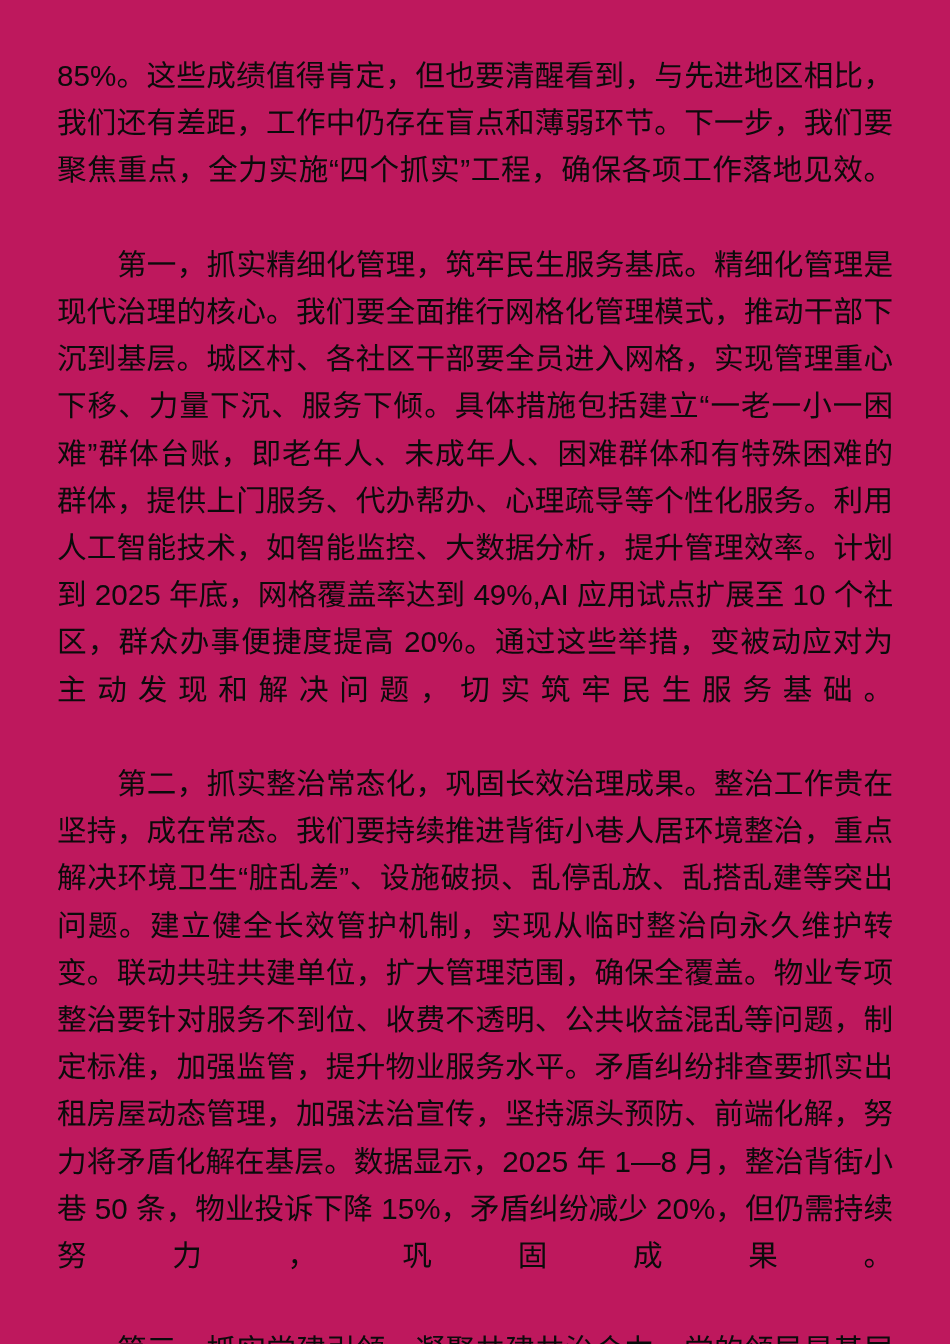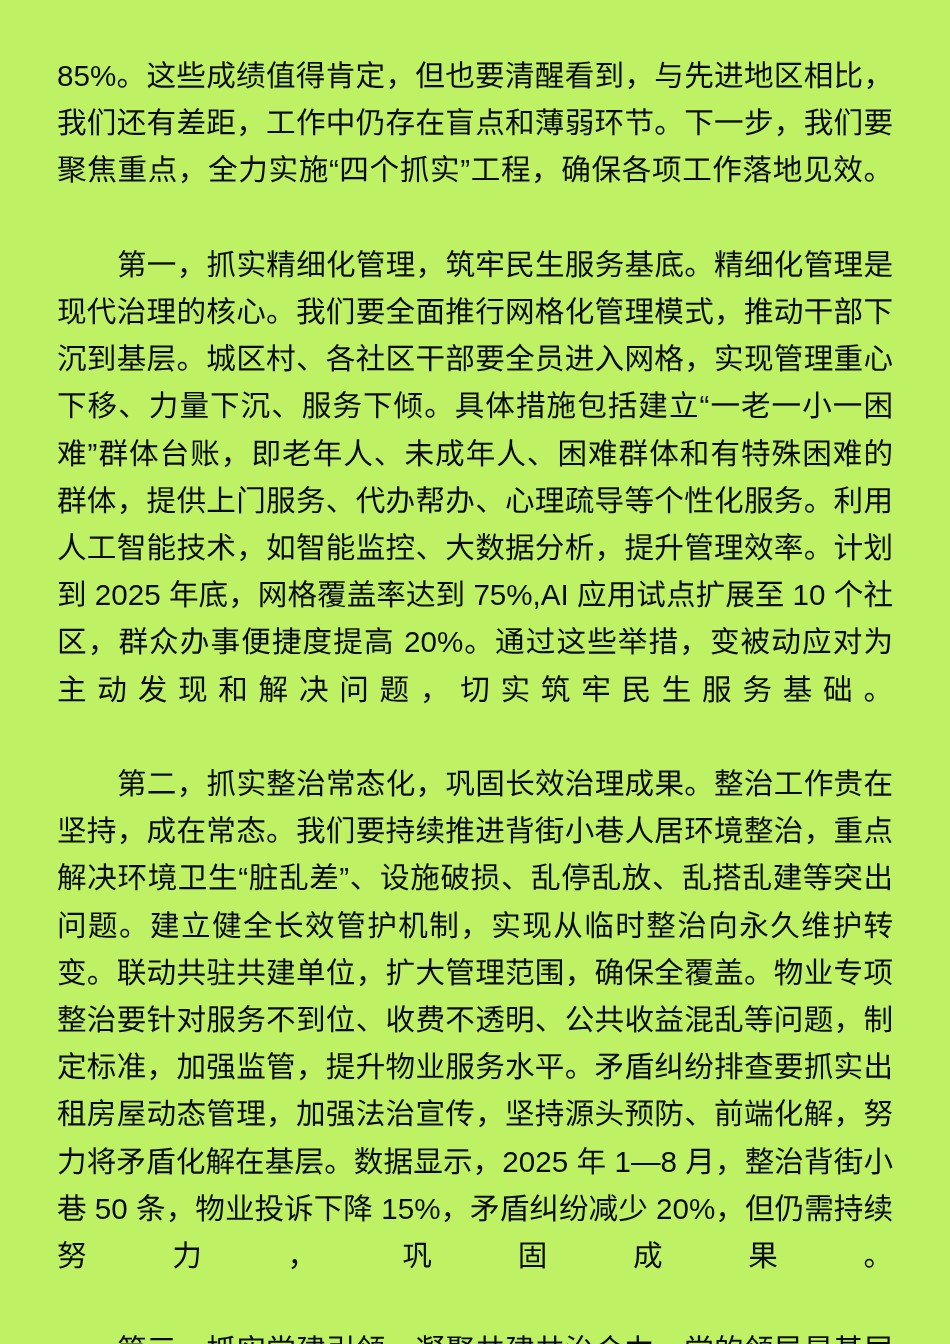--- a/index.html
+++ b/index.html
@@ -6,21 +6,21 @@
   html, body {
     margin: 0;
     padding: 0;
     background: #ffffff;
   }
 
   .page {
     position: relative;
     width: 950px;
     height: 1344px;
-    background: #bef264;
+    background: #be185d;
     overflow: hidden;
     box-sizing: border-box;
     text-decoration: underline;
   }
 
   .text-column {
     position: absolute;
     left: 57px;
     top: 52px;
     width: 836px;
@@ -53,20 +53,20 @@
   }
 </style>
 </head>
 <body>
 
 <div class="page">
   <div class="text-column">
 
     <p class="para">85%。这些成绩值得肯定，但也要清醒看到，与先进地区相比，我们还有差距，工作中仍存在盲点和薄弱环节。下一步，我们要聚焦重点，全力实施“四个抓实”工程，确保各项工作落地见效。</p>
 
-    <p class="para indent">第一，抓实精细化管理，筑牢民生服务基底。精细化管理是现代治理的核心。我们要全面推行网格化管理模式，推动干部下沉到基层。城区村、各社区干部要全员进入网格，实现管理重心下移、力量下沉、服务下倾。具体措施包括建立“一老一小一困难”群体台账，即老年人、未成年人、困难群体和有特殊困难的群体，提供上门服务、代办帮办、心理疏导等个性化服务。利用人工智能技术，如智能监控、大数据分析，提升管理效率。计划到 2025 年底，网格覆盖率达到 75%,AI 应用试点扩展至 10 个社区，群众办事便捷度提高 20%。通过这些举措，变被动应对为主动发现和解决问题，切实筑牢民生服务基础。</p>
+    <p class="para indent">第一，抓实精细化管理，筑牢民生服务基底。精细化管理是现代治理的核心。我们要全面推行网格化管理模式，推动干部下沉到基层。城区村、各社区干部要全员进入网格，实现管理重心下移、力量下沉、服务下倾。具体措施包括建立“一老一小一困难”群体台账，即老年人、未成年人、困难群体和有特殊困难的群体，提供上门服务、代办帮办、心理疏导等个性化服务。利用人工智能技术，如智能监控、大数据分析，提升管理效率。计划到 2025 年底，网格覆盖率达到 49%,AI 应用试点扩展至 10 个社区，群众办事便捷度提高 20%。通过这些举措，变被动应对为主动发现和解决问题，切实筑牢民生服务基础。</p>
 
     <p class="para indent">第二，抓实整治常态化，巩固长效治理成果。整治工作贵在坚持，成在常态。我们要持续推进背街小巷人居环境整治，重点解决环境卫生“脏乱差”、设施破损、乱停乱放、乱搭乱建等突出问题。建立健全长效管护机制，实现从临时整治向永久维护转变。联动共驻共建单位，扩大管理范围，确保全覆盖。物业专项整治要针对服务不到位、收费不透明、公共收益混乱等问题，制定标准，加强监管，提升物业服务水平。矛盾纠纷排查要抓实出租房屋动态管理，加强法治宣传，坚持源头预防、前端化解，努力将矛盾化解在基层。数据显示，2025 年 1—8 月，整治背街小巷 50 条，物业投诉下降 15%，矛盾纠纷减少 20%，但仍需持续努力，巩固成果。</p>
 
     <p class="para indent">第三，抓实党建引领，凝聚共建共治合力。党的领导是基层治理的根本保证。我们要充分发挥党组织在基层治理中的领导核心作用，完善群众议事机制。在网格、小区、楼栋层面，搭建“红色议事厅”“邻里议事</p>
 
   </div>
 </div>
 
 </body></html>

